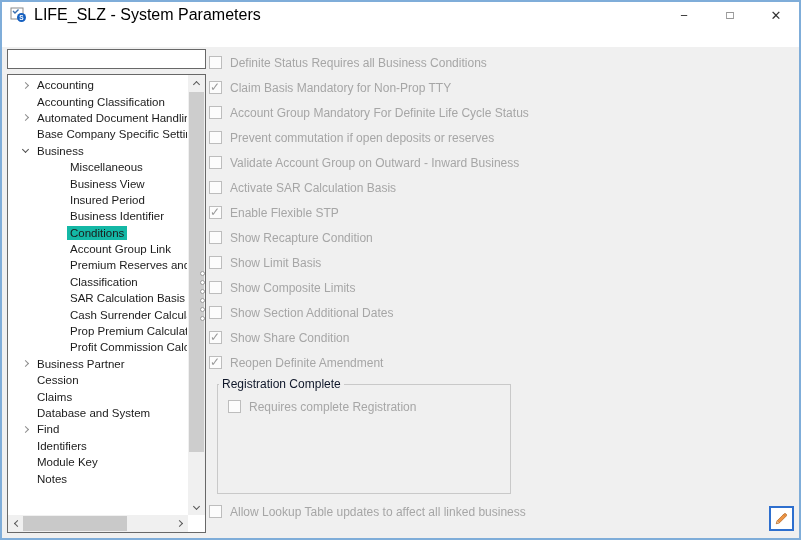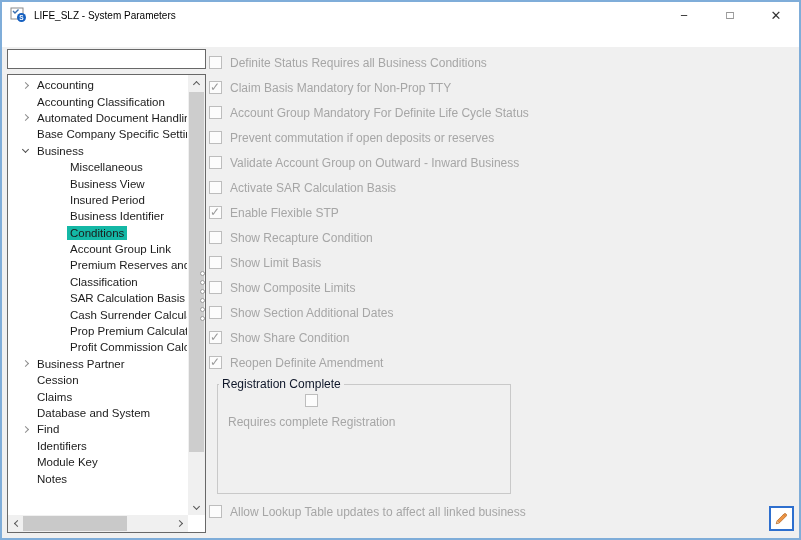--- a/index.html
+++ b/index.html
@@ -1,21 +1,21 @@
 <!DOCTYPE html>
 <html><head>
 <meta charset="utf-8">
 <style>
   html,body{margin:0;padding:0;background:#fff;font-family:"Liberation Sans",sans-serif;}
   *{box-sizing:border-box;}
   .window{position:relative;width:801px;height:540px;background:#f0f0f0;overflow:hidden;}
   .frame{position:absolute;inset:0;border:2px solid #7fadd9;pointer-events:none;z-index:60;}
   .titlebar{position:absolute;top:2px;left:2px;right:2px;height:26px;background:#fff;display:flex;align-items:center;}
   .app-icon{width:18px;height:16px;margin-left:8px;display:flex;align-items:center;}
-  .title{margin-left:6px;font-size:10px;color:#000;white-space:nowrap;}
+  .title{margin-left:6px;font-size:16px;color:#000;white-space:nowrap;}
   .win-controls{margin-left:auto;display:flex;height:26px;}
   .win-btn{width:46px;height:26px;display:flex;align-items:center;justify-content:center;color:#333;font-size:13px;cursor:default;}
   .win-btn.max{font-size:12px;}
   .menubar{position:absolute;top:28px;left:2px;right:2px;height:19px;background:#fff;display:flex;align-items:center;padding-left:2px;}
   .menu-item{font-size:12px;color:#111;padding:0 7px;white-space:nowrap;}
   .client{position:absolute;top:47px;left:2px;right:2px;bottom:2px;background:#f0f0f0;}
 
   
   .filter{position:absolute;left:7px;top:49px;width:199px;height:20px;border:1px solid #686868;background:#fff;font-size:12px;padding:0 3px;outline:none;z-index:5;}
   .treebox{position:absolute;left:7px;top:74px;width:199px;height:459px;background:#fff;border:1px solid #686868;z-index:5;}
@@ -49,21 +49,21 @@
 
   
   .cb-list{position:absolute;left:209px;top:50px;z-index:4;}
   .cb-row{height:25px;display:flex;align-items:center;gap:8px;}
   .cbx{width:13px;height:13px;border:1px solid #bdbdbd;background:#fcfcfc;position:relative;flex:0 0 13px;}
   .cbx.checked::after{content:"\2713";position:absolute;left:0px;top:-2px;font-size:12px;color:#9b9b9b;}
   .cb-label{font-size:12px;color:#a6a6a6;white-space:nowrap;}
 
   .groupbox{position:absolute;left:217px;top:384px;width:294px;height:110px;border:1px solid #c9c9c9;z-index:3;}
   .group-title{position:absolute;top:-8px;left:1px;background:#f0f0f0;padding:0 3px;font-size:12px;color:#0f172a;white-space:nowrap;}
-  .group-cb{position:absolute;left:10px;top:9px;flex-direction:column;}
+  .group-cb{position:absolute;left:10px;top:9px;}
   .footer-cb{position:absolute;left:209px;top:499px;z-index:4;}
 
   .edit-btn{position:absolute;left:769px;top:506px;width:25px;height:25px;border:2px solid #2e6fce;background:#fff;display:flex;align-items:center;justify-content:center;padding:0;z-index:55;}
 </style>
 </head>
 <body>
 
 <div class="window">
 
   <div class="titlebar">

